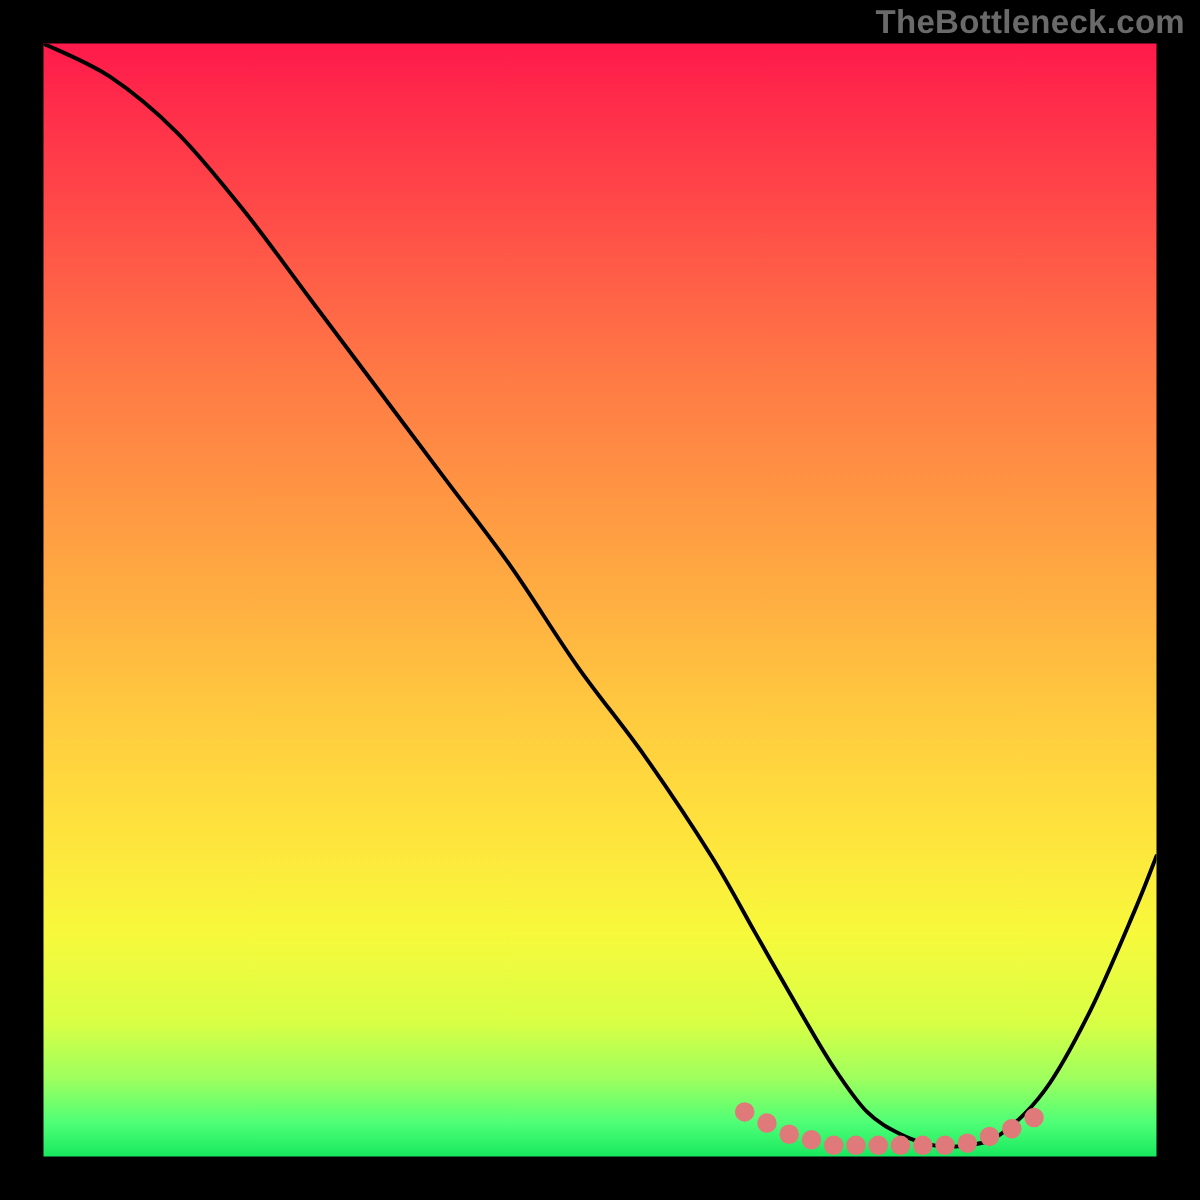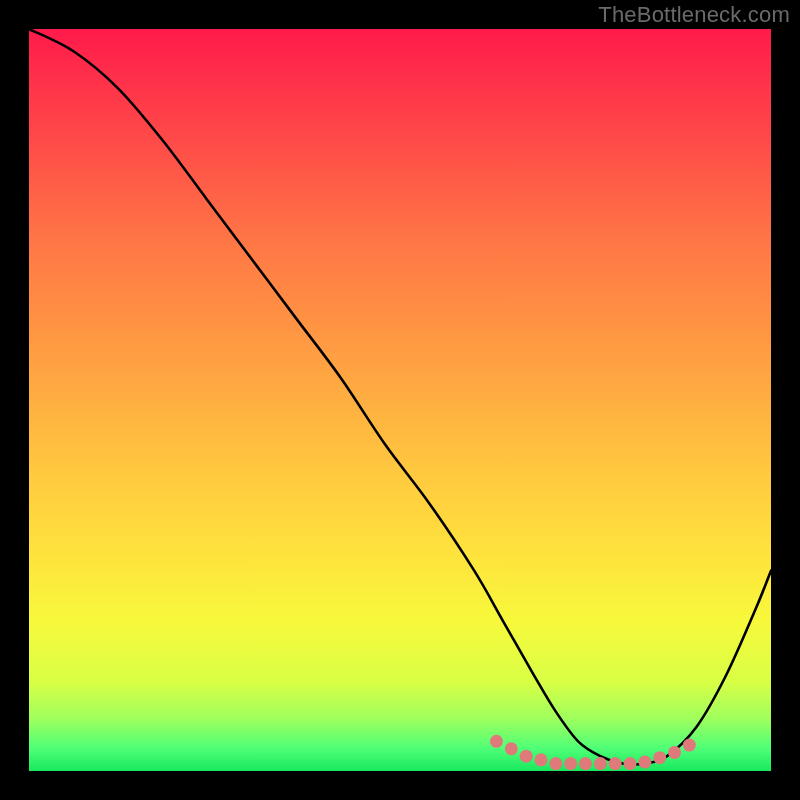--- a/index.html
+++ b/index.html
@@ -18,21 +18,21 @@
     width: 800px;
     height: 800px;
     background: #000;
   }
   .attribution {
     position: absolute;
     top: 2px;
     right: 10px;
     color: #6a6a6a;
     font-size: 22px;
-    font-weight: 400;
+    font-weight: 700;
     letter-spacing: 0.2px;
   }
   .plot {
     position: absolute;
     left: 29px;
     top: 29px;
     width: 742px;
     height: 742px;
     
     background: linear-gradient(to bottom,

